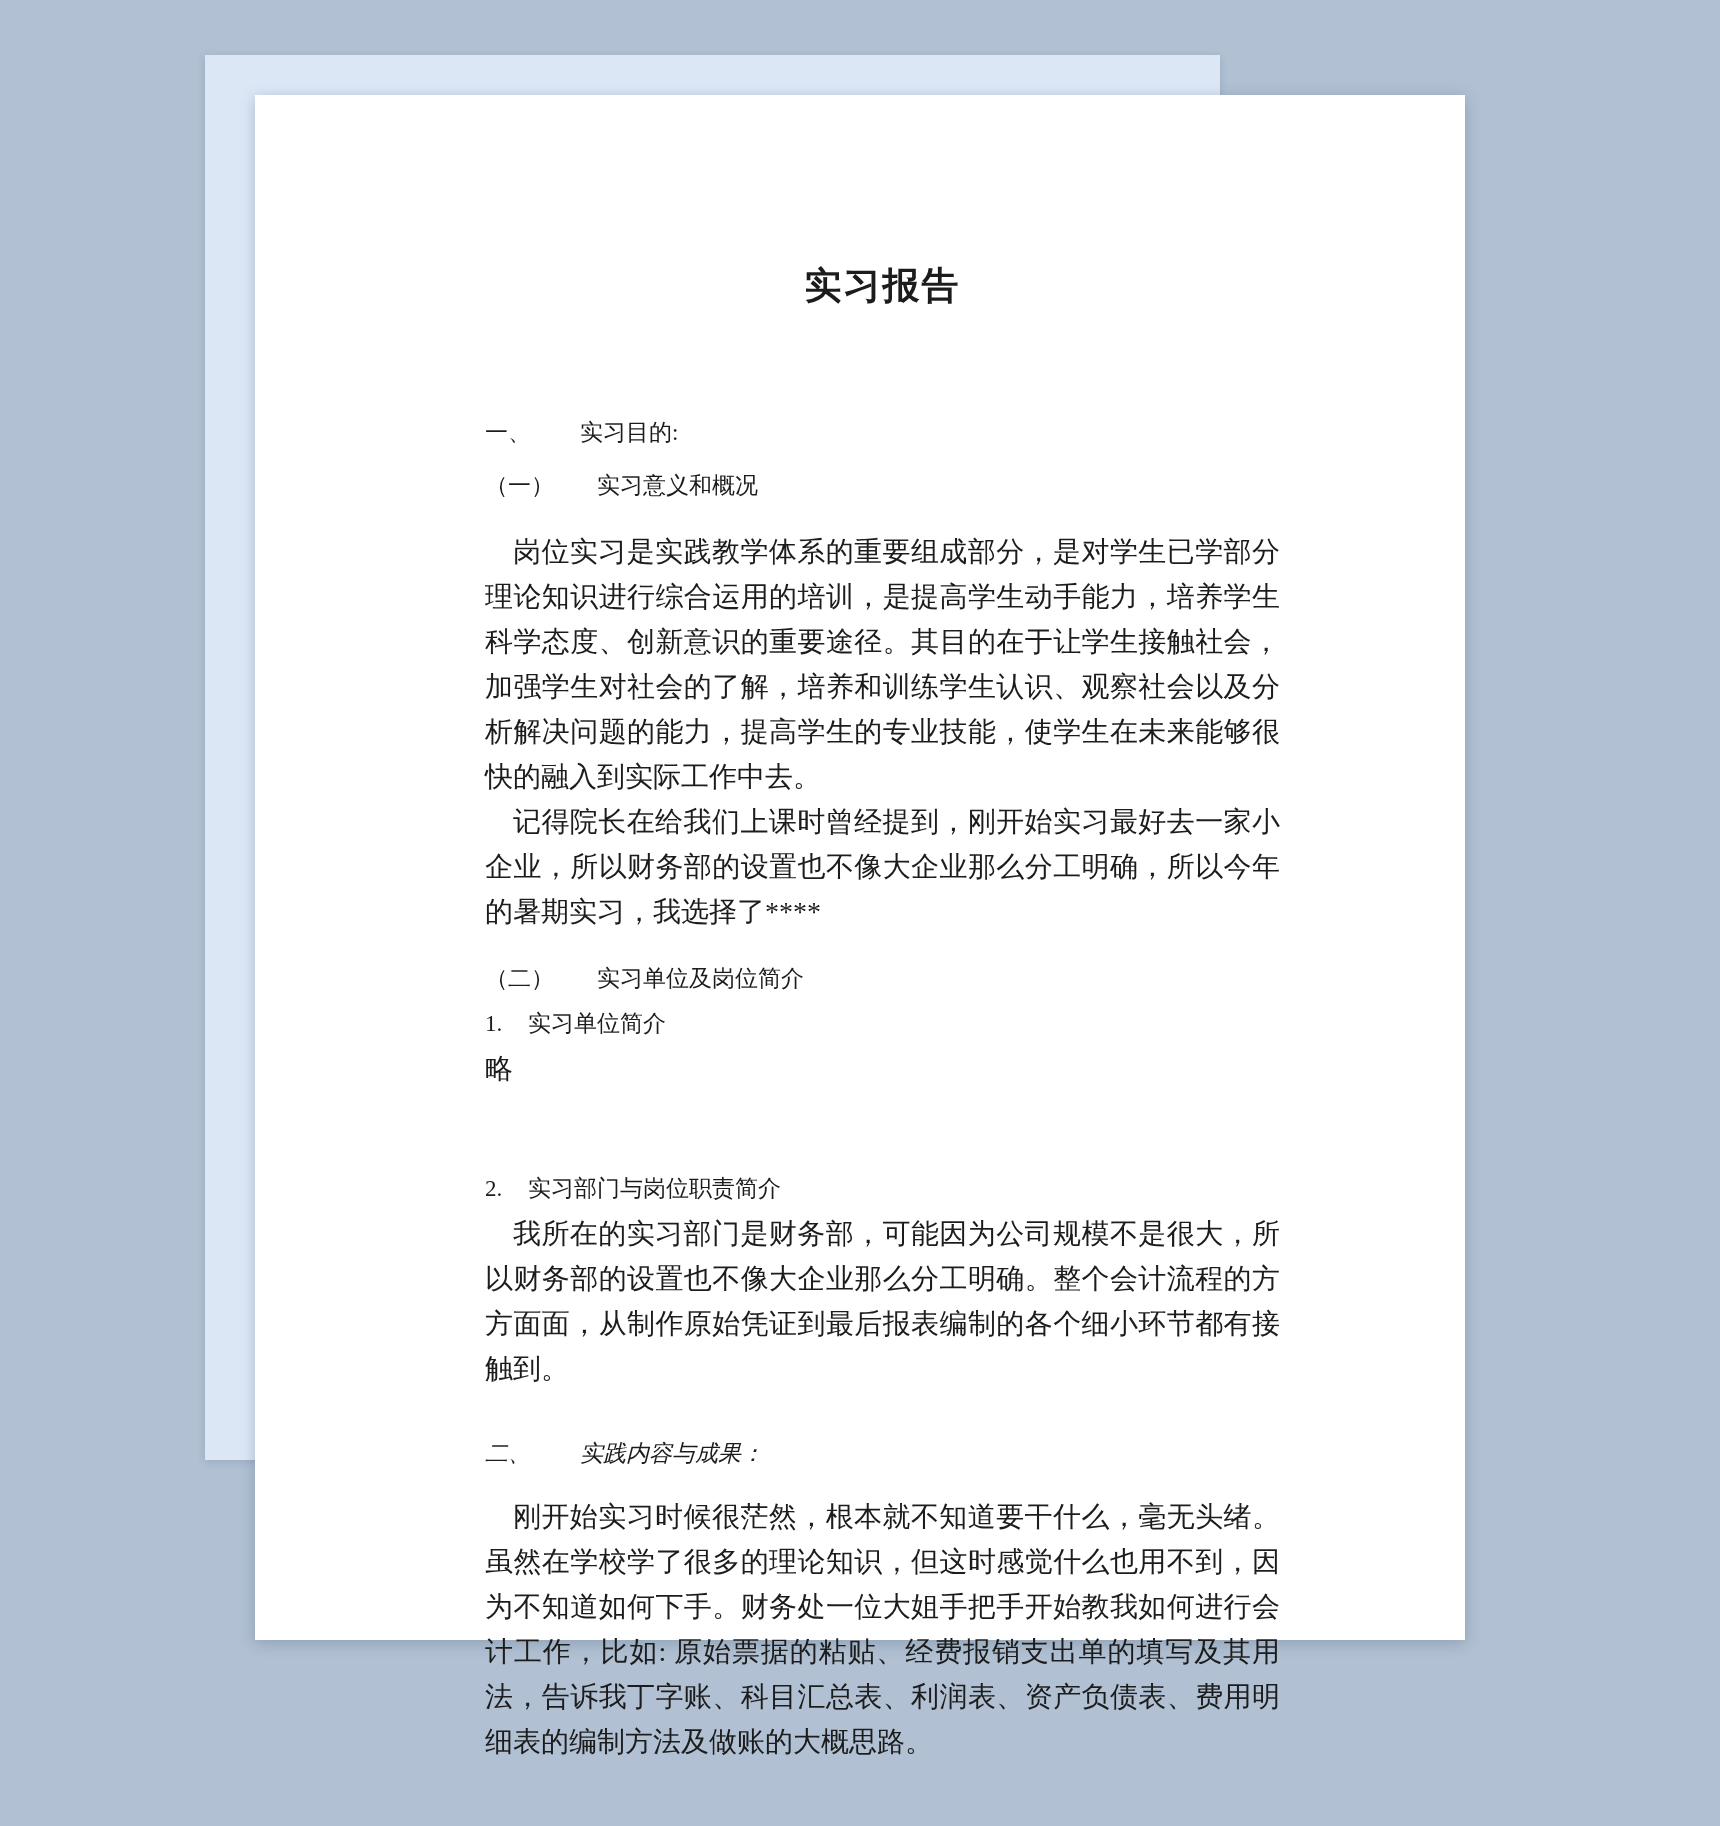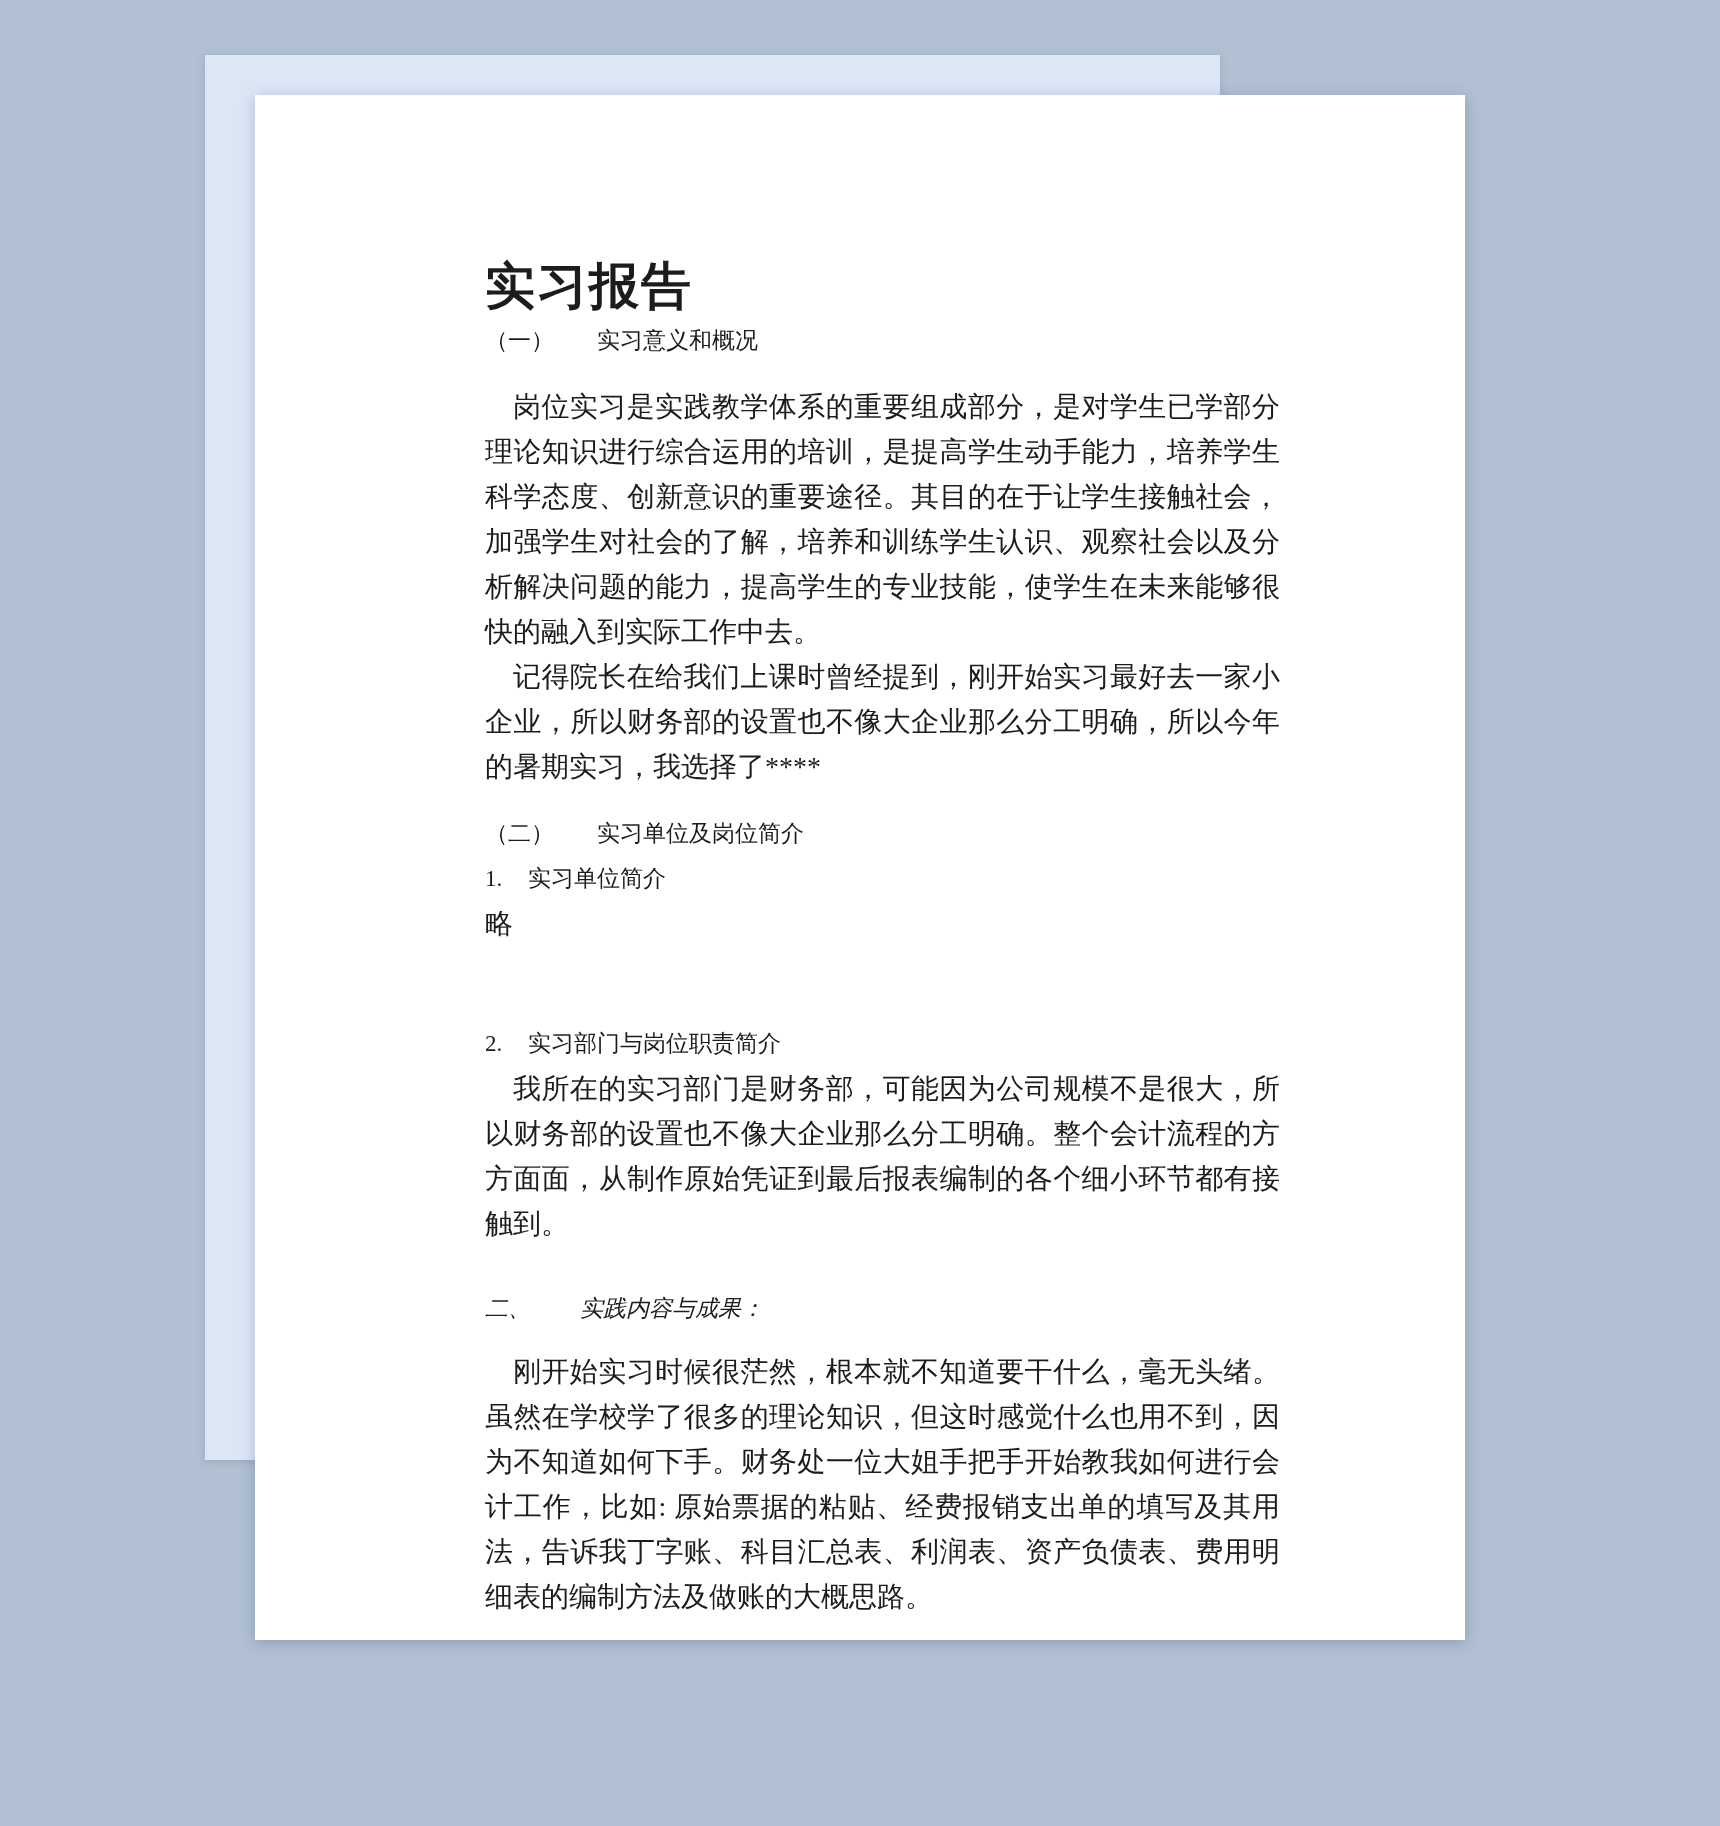--- a/index.html
+++ b/index.html
@@ -22,23 +22,24 @@
     left:255px;top:95px;
     width:1210px;height:1545px;
     background:#ffffff;
     box-shadow:0 3px 14px rgba(50,70,100,0.28);
     box-sizing:border-box;
     padding:0 185px 0 230px;
     color:#1c1c1c;
   }
   .doc-title{
     margin:167px 0 0 0;
-    font-size:50px;
+    font-size:37px;
     line-height:48px;
     font-weight:bold;
+    text-align:center;
     letter-spacing:2px;
   }
   .row{
     font-size:23px;
     line-height:45px;
     white-space:nowrap;
   }
   .mk{display:inline-block;}
   .mk-h1{width:95px;}
   .mk-h2{width:112px;}
@@ -65,20 +66,23 @@
 </style>
 </head>
 <body>
 
 <div class="back-sheet"></div>
 
 <div class="page">
 
   <h1 class="doc-title">实习报告</h1>
 
+  <div class="row mt-h1a">
+    <span class="mk mk-h1">一、</span><span>实习目的:</span>
+  </div>
 
   <div class="row mt-h2a">
     <span class="mk mk-h2">（一）</span><span>实习意义和概况</span>
   </div>
 
   <p class="para mt-p1">岗位实习是实践教学体系的重要组成部分，是对学生已学部分理论知识进行综合运用的培训，是提高学生动手能力，培养学生科学态度、创新意识的重要途径。其目的在于让学生接触社会，加强学生对社会的了解，培养和训练学生认识、观察社会以及分析解决问题的能力，提高学生的专业技能，使学生在未来能够很快的融入到实际工作中去。</p>
 
   <p class="para mt-p2">记得院长在给我们上课时曾经提到，刚开始实习最好去一家小企业，所以财务部的设置也不像大企业那么分工明确，所以今年的暑期实习，我选择了****</p>
 
   <div class="row mt-h2b">

